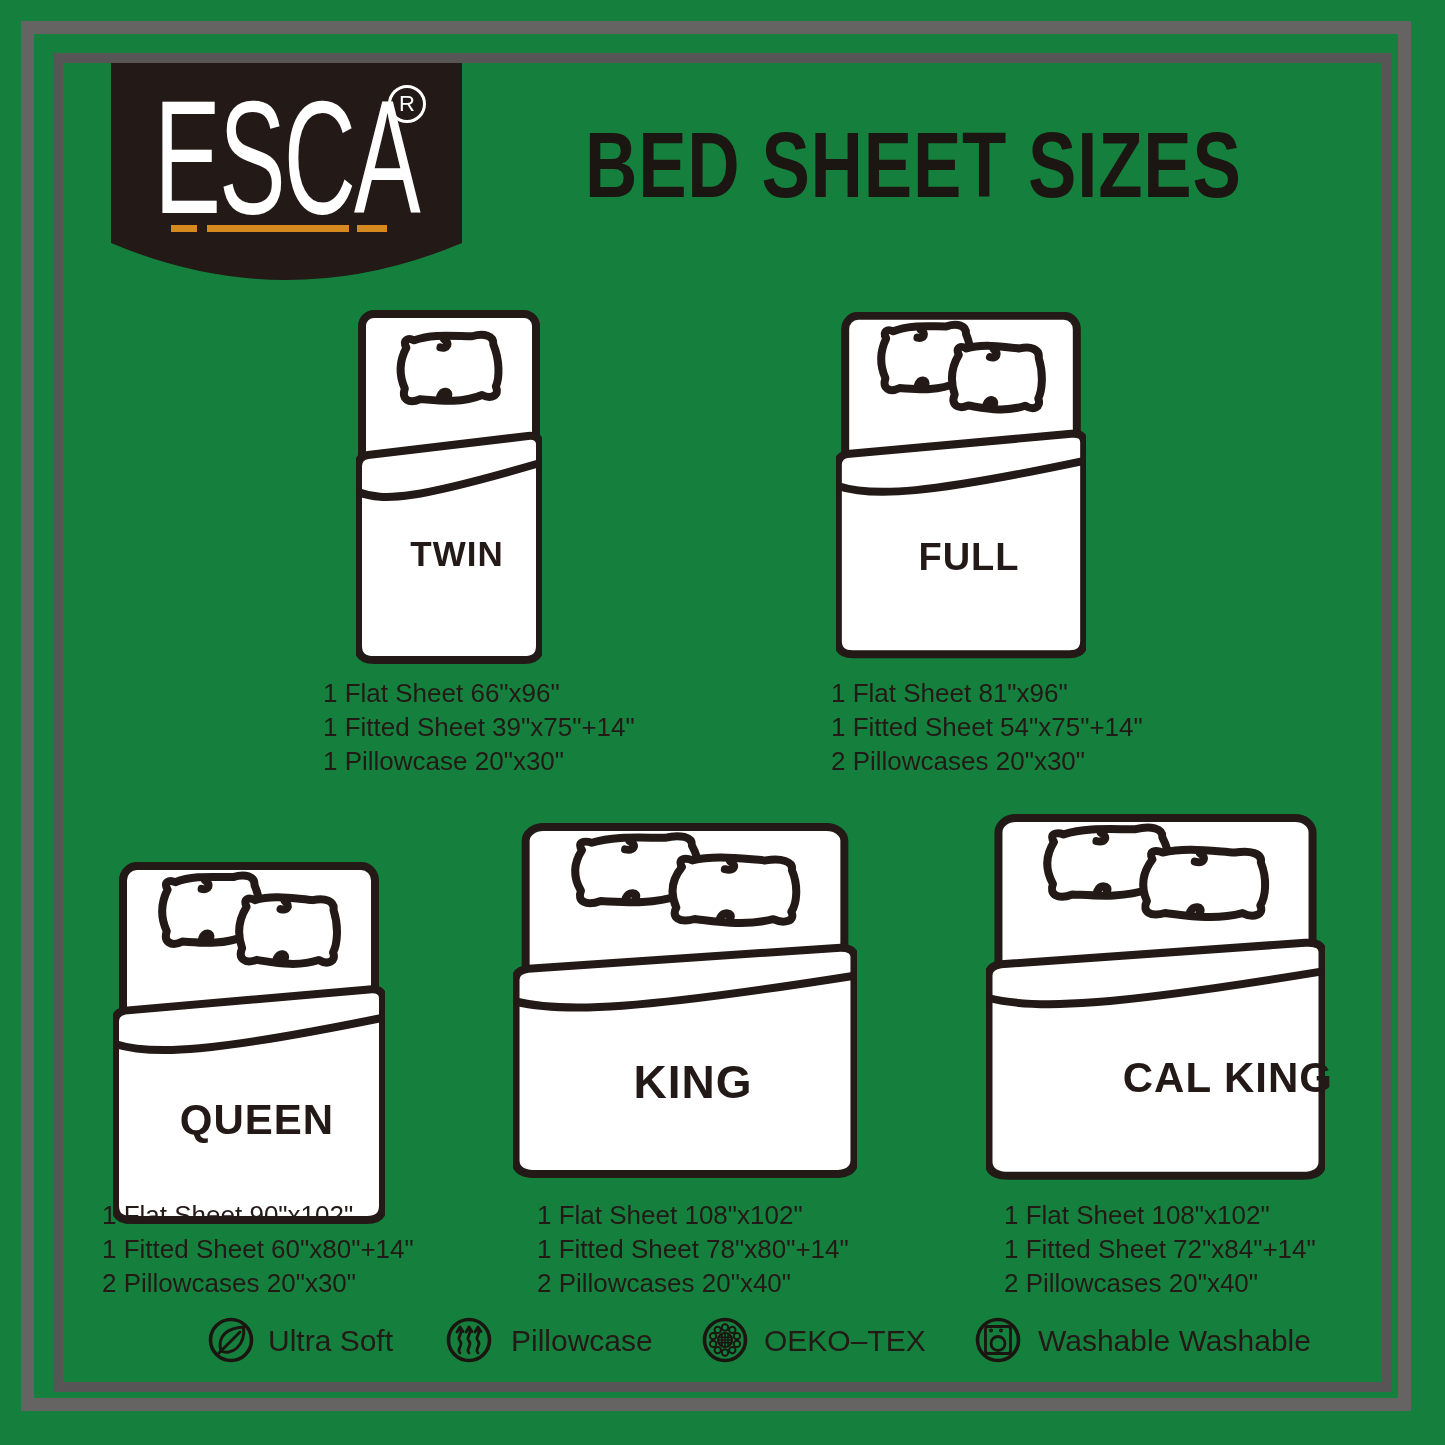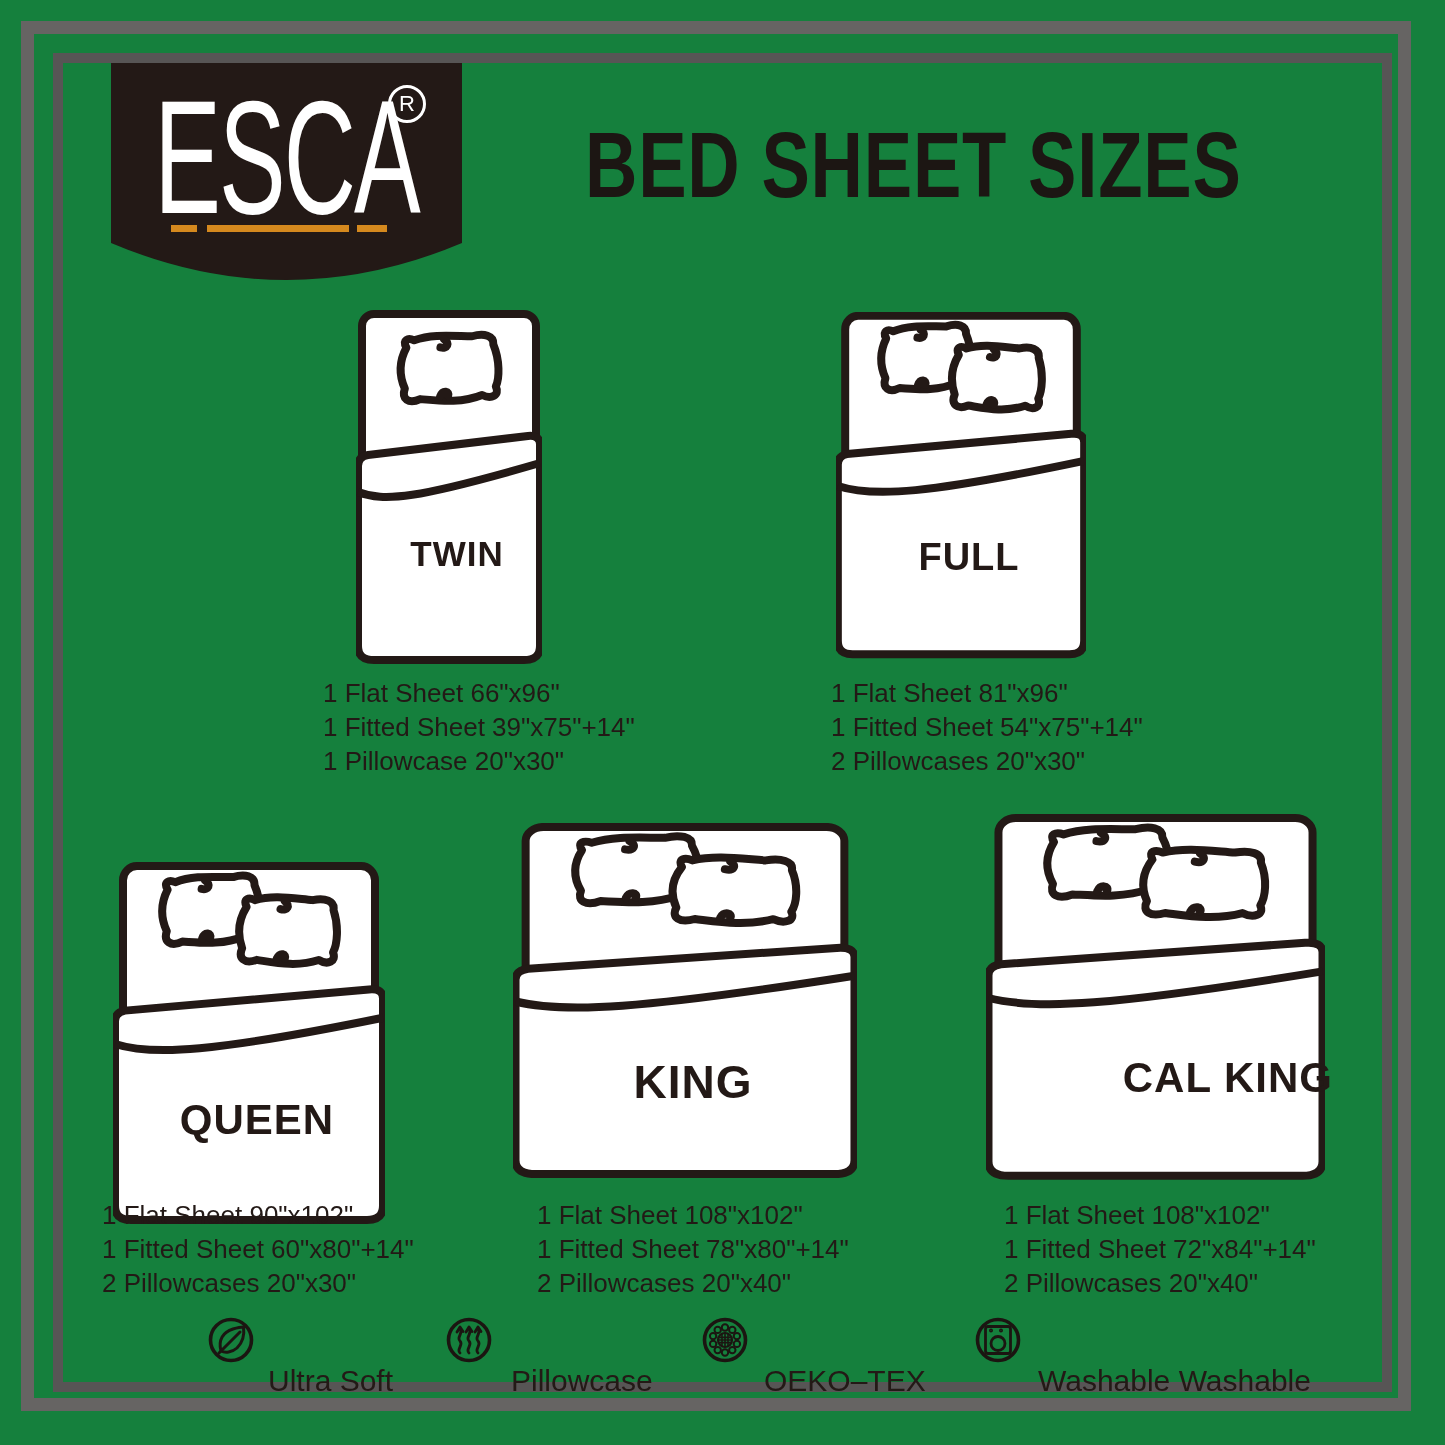--- a/index.html
+++ b/index.html
@@ -44,21 +44,21 @@
   
   .specs{position:absolute;font-size:26px;line-height:34px;color:#231916;}
   .specs div{white-space:nowrap;}
   .specs-twin   {left:323px;top:676px;}
   .specs-full   {left:831px;top:676px;}
   .specs-queen  {left:102px;top:1198px;}
   .specs-king   {left:537px;top:1198px;}
   .specs-calking{left:1004px;top:1198px;}
   
   .feature-icon{position:absolute;width:46px;height:46px;}
-  .feature-label{position:absolute;font-size:30px;line-height:34px;color:#231916;white-space:nowrap;margin-top:40px;}
+  .feature-label{position:absolute;font-size:30px;line-height:34px;color:#231916;white-space:nowrap;}
   .fi-1{left:208px;top:1317px;} .fl-1{left:268px;top:1324px;}
   .fi-2{left:446px;top:1317px;} .fl-2{left:511px;top:1324px;}
   .fi-3{left:702px;top:1317px;} .fl-3{left:764px;top:1324px;}
   .fi-4{left:975px;top:1317px;} .fl-4{left:1038px;top:1324px;}
   .hidden-defs{position:absolute;width:0;height:0;overflow:hidden;}
 </style>
 </head>
 <body>
 
 <div class="canvas">

